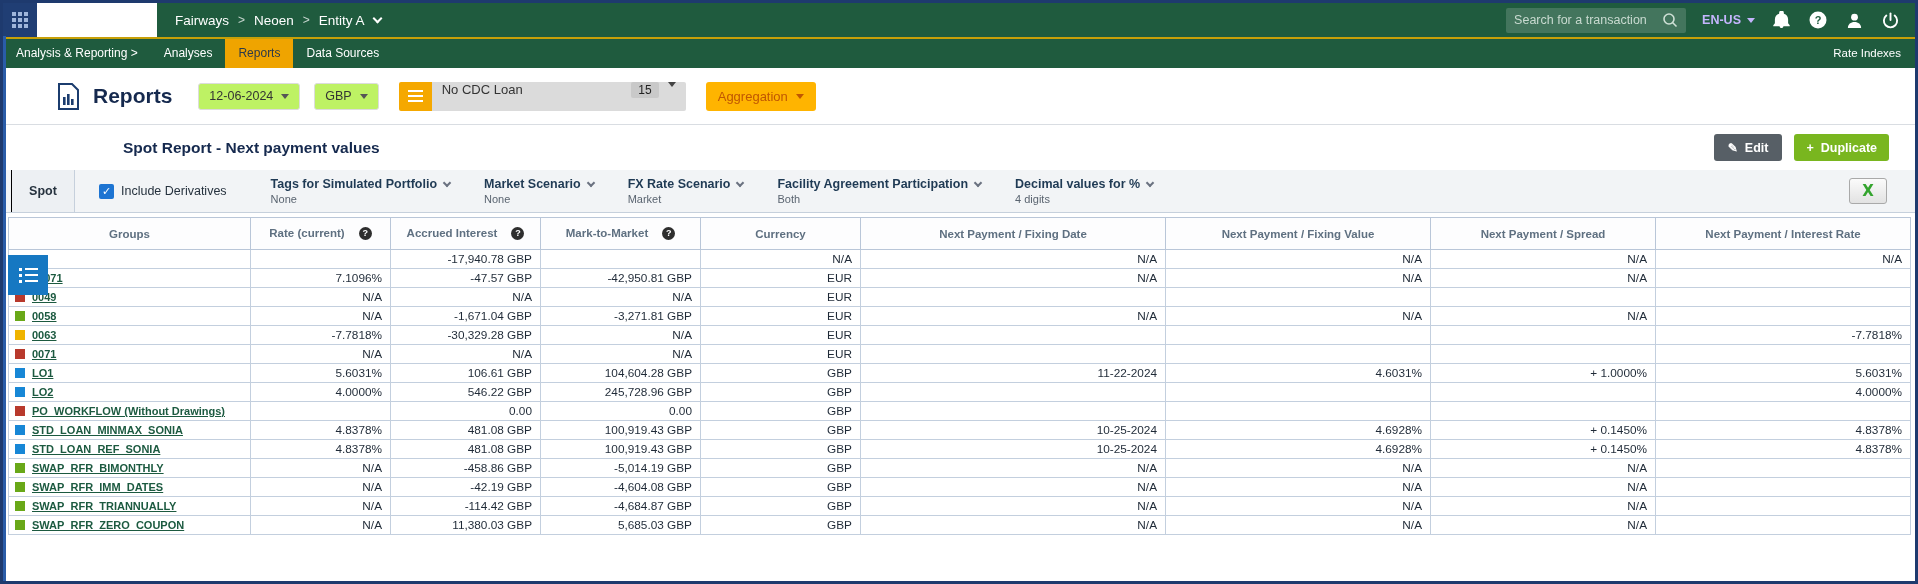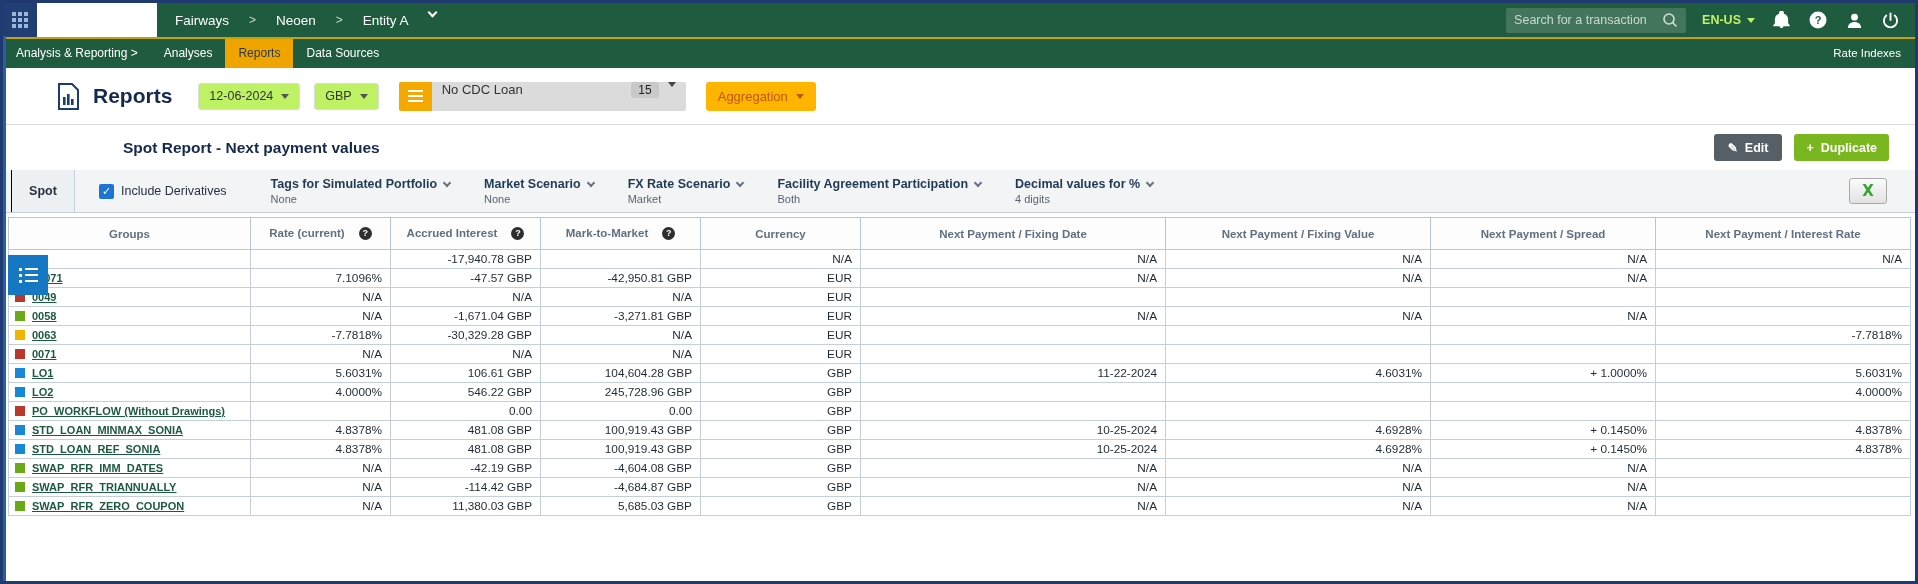--- a/index.html
+++ b/index.html
@@ -12,29 +12,29 @@
   
   .topbar { height:34px; background:#1F5B3E; display:flex; align-items:center; flex:0 0 auto; }
   .apps-btn { width:34px; height:34px; background:#203E74; display:flex; align-items:center; justify-content:center; }
   .apps-grid { display:grid; grid-template-columns:repeat(3,4px); grid-gap:2px; }
   .apps-grid i { width:4px; height:4px; background:#9FB6DC; display:block; }
   .logo-box { height:34px; width:120px; background:#fff; padding:4px 6px 2px 10px; }
   .logo-l1 { font-size:14px; color:#1B3C6E; letter-spacing:.2px; white-space:nowrap;margin-top:31px; }
   .logo-l1 b { font-weight:700; }
   .logo-slash { color:#C7A008; font-weight:700; }
   .logo-l2 { font-size:6.5px; color:#8A8F98; margin-top:1px; }
-  .crumbs { margin-left:18px; display:flex; gap:20px; color:#fff; font-size:13.5px; }
+  .crumbs { margin-left:18px; display:flex; align-items:center; gap:9px; color:#fff; font-size:13.5px; }
   .crumb-sep { color:rgba(255,255,255,.75); font-size:12px; }
   .cdown-w { width:7px; height:7px; border-right:2px solid #fff; border-bottom:2px solid #fff;
              transform:rotate(45deg); margin-top:-4px; }
   .search-box { margin-left:auto; width:180px; height:25px; background:rgba(255,255,255,.16);
                 border-radius:2px; display:flex; align-items:center; padding:0 8px;
                 color:#C9DAD0; font-size:12.5px; }
   .search-box svg { margin-left:auto; }
-  .lang { margin:0 8px 0 16px; color:#bef264; font-size:12.5px; font-weight:700; display:flex; align-items:center; gap:6px; }
+  .lang { margin:0 8px 0 16px; color:#c4b5fd; font-size:12.5px; font-weight:700; display:flex; align-items:center; gap:6px; }
   .caret { width:0; height:0; border-left:4px solid transparent; border-right:4px solid transparent;
            border-top:5px solid currentColor; display:inline-block; }
   .top-icons { display:flex; align-items:center; gap:19px; margin:0 16px 0 10px; }
   .top-icons .ticon { display:flex; align-items:center; justify-content:center; cursor:pointer; }
 
   .goldline { height:2px; background:#C7A008; flex:0 0 auto; }
 
   
   .navbar { height:29px; background:#1F5B3E; display:flex; align-items:flex-start; color:#fff;
             font-size:12px; flex:0 0 auto; }
@@ -444,20 +444,31 @@
             <td>4.8378%</td>
             <td>481.08 GBP</td>
             <td>100,919.43 GBP</td>
             <td>GBP</td>
             <td>10-25-2024</td>
             <td>4.6928%</td>
             <td>+ 0.1450%</td>
             <td>4.8378%</td>
           </tr>
           <tr>
+            <td class="cell-groups"><span class="marker" style="background: rgb(105, 168, 24);"></span><span class="glink">SWAP_RFR_BIMONTHLY</span></td>
+            <td>N/A</td>
+            <td>-458.86 GBP</td>
+            <td>-5,014.19 GBP</td>
+            <td>GBP</td>
+            <td>N/A</td>
+            <td>N/A</td>
+            <td>N/A</td>
+            <td></td>
+          </tr>
+          <tr>
             <td class="cell-groups"><span class="marker" style="background: rgb(105, 168, 24);"></span><span class="glink">SWAP_RFR_IMM_DATES</span></td>
             <td>N/A</td>
             <td>-42.19 GBP</td>
             <td>-4,604.08 GBP</td>
             <td>GBP</td>
             <td>N/A</td>
             <td>N/A</td>
             <td>N/A</td>
             <td></td>
           </tr>

